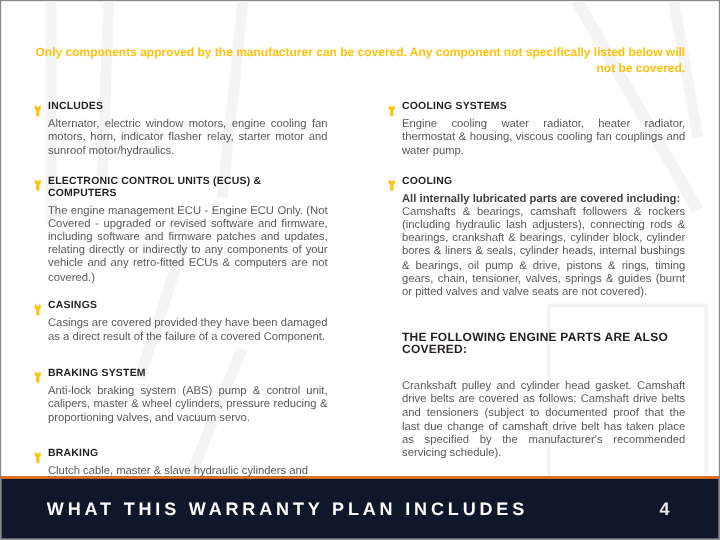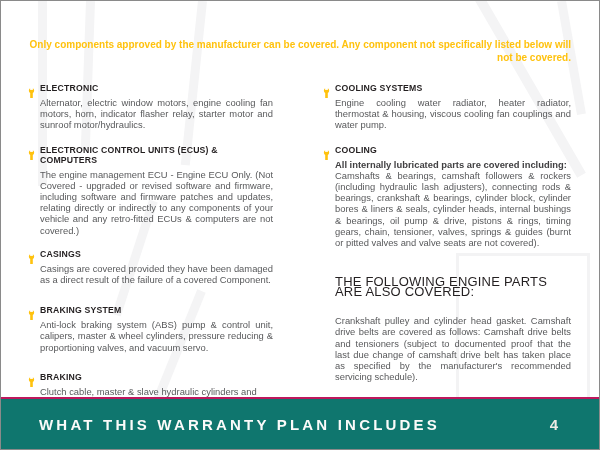--- a/index.html
+++ b/index.html
@@ -38,31 +38,31 @@
     color:#414042; font-weight:bold;
   }
   .mb-a { margin-bottom:14px; }
   .mb-b { margin-bottom:13px; }
   .mb-c { margin-bottom:19px; }
   .mb-d { margin-bottom:20px; }
   .mb-e { margin-bottom:14px; }
 
   .extra { padding-left:12px; margin-top:29px; }
   .extra-title {
-    display:block; font-size:13px; font-weight:normal; color:#231F20;
+    display:block; font-size:10px; font-weight:bold; color:#231F20;
     letter-spacing:0.2px; line-height:10px;
   }
   .extra-body {
     margin:18px 0 1px 0; font-size:9.4px; line-height:11.2px;
     color:#58595B; text-align:justify;
   }
 
   .footer {
     position:absolute; left:0; right:0; bottom:0; height:50px;
-    background:#0f766e; border-top:2px solid #be185d;
+    background:#0f172a; border-top:2px solid #f97316;
     display:flex; align-items:center; justify-content:space-between;
     padding:0 41px 0 38px;
   }
   .footer-title {
     color:#fbfbfa; font-size:15px; font-weight:bold; letter-spacing:3.2px;
   }
   .footer-page {
     color:#eceae4; font-size:15px; font-weight:bold;
   }
 </style>
@@ -85,21 +85,21 @@
   <div class="col col-left">
 
     <section class="sec mb-a">
       <span class="icon">
         <svg width="7" height="10" viewBox="0 0 7 10">
             <circle cx="3.5" cy="2.6" r="2.6" fill="#FFC20E"></circle>
             <rect x="2.1" y="0" width="2.8" height="1.9" fill="#ffffff"></rect>
             <rect x="2.2" y="4.1" width="2.6" height="5.9" fill="#FFC20E"></rect>
           </svg>
       </span>
-      <span class="sec-title">ELECTRONIC</span>
+      <span class="sec-title">INCLUDES</span>
       <p class="sec-body">Alternator, electric window motors, engine cooling fan motors, horn, indicator flasher relay, starter motor and sunroof motor/hydraulics.</p>
     </section>
 
     <section class="sec mb-b">
       <span class="icon">
         <svg width="7" height="10" viewBox="0 0 7 10">
             <circle cx="3.5" cy="2.6" r="2.6" fill="#FFC20E"></circle>
             <rect x="2.1" y="0" width="2.8" height="1.9" fill="#ffffff"></rect>
             <rect x="2.2" y="4.1" width="2.6" height="5.9" fill="#FFC20E"></rect>
           </svg>

